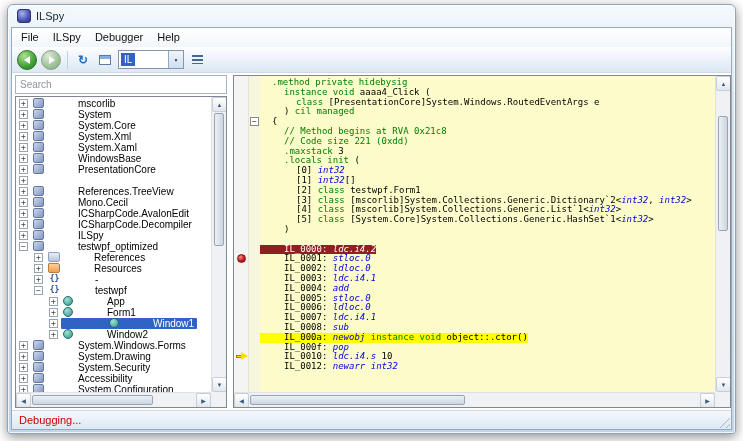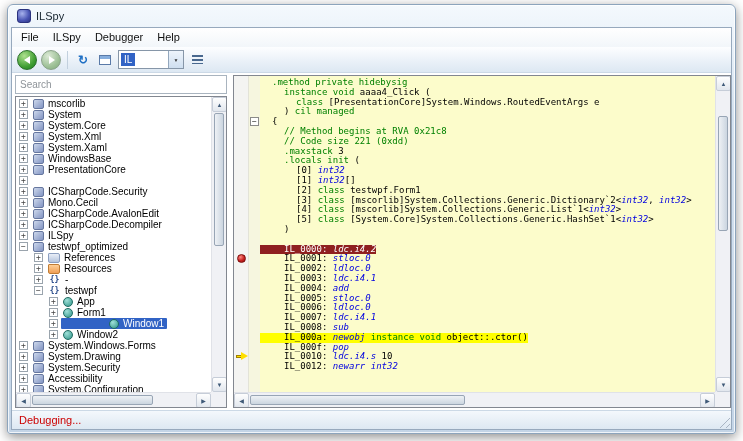--- a/index.html
+++ b/index.html
@@ -50,21 +50,21 @@
   .search-box{height:19px;flex:none;border:1px solid #a9b4bf;background:#fff;margin-bottom:2px;display:flex;align-items:center;}
   .search-box input{border:0;outline:0;width:100%;font:10px "Liberation Sans",sans-serif;padding:2px 4px;color:#333;background:transparent;}
   .search-box input::placeholder{color:#8e9499;}
 
   .tree-wrap{flex:1;border:1px solid #828790;position:relative;background:#fff;overflow:hidden;min-height:0;}
   .tree-rows{position:absolute;left:0;top:0;right:15px;bottom:15px;overflow:hidden;padding-top:1px;
     font-size:10px;color:#000;}
   .trow{height:11px;display:flex;align-items:center;white-space:nowrap;}
   .exp{width:9px;height:9px;flex:none;border:1px solid #9aa4ad;background:#fff;
     font:8px/7px "DejaVu Sans Mono",monospace;text-align:center;color:#444;margin-right:3px;}
-  .selwrap{display:flex;align-items:flex-end;height:11px;padding:0 2px;border-radius:1px;}
+  .selwrap{display:flex;align-items:flex-start;height:11px;padding:0 2px;border-radius:1px;gap:30px;}
   .trow.sel .selwrap{background:var(--sel-bg,#3163c5);padding-left:48px;}
   .trow.sel .tlabel{color:#fff;}
   .ticon{width:11px;height:10px;margin-right:3px;flex:none;}
   .ticon.assembly{background:linear-gradient(135deg,#cdd8ec,#8294c2);border:1px solid #66779f;border-radius:2px;}
   .ticon.references{background:linear-gradient(#e9eef7,#b5c4dd);border:1px solid #8c9fc0;border-radius:1px 2px 2px 2px;width:12px;}
   .ticon.folder{background:linear-gradient(#ffcf96,#ef9f56);border:1px solid #c07c34;border-radius:1px 2px 2px 2px;width:12px;}
   .ticon.class{background:radial-gradient(circle at 35% 30%,#9fe0d8,#2f9488);border:1px solid #1f6c62;border-radius:5px;width:10px;}
   .ticon.namespace{background:none;border:none;width:13px;color:#2b4d8c;
     font:bold 8px/10px "DejaVu Sans Mono",monospace;text-align:center;}
   .tlabel{padding:0 1px;}
@@ -216,21 +216,21 @@
                   <span class="tlabel">PresentationCore</span>
                 </span>
               </div>
               <div class="trow" style="padding-left: 3px;">
                 <span class="exp">+</span>
               </div>
               <div class="trow" style="padding-left: 3px;">
                 <span class="exp">+</span>
                 <span class="selwrap">
                   <span class="ticon assembly"></span>
-                  <span class="tlabel">ICSharpCode.Security</span>
+                  <span class="tlabel">References.TreeView</span>
                 </span>
               </div>
               <div class="trow" style="padding-left: 3px;">
                 <span class="exp">+</span>
                 <span class="selwrap">
                   <span class="ticon assembly"></span>
                   <span class="tlabel">Mono.Cecil</span>
                 </span>
               </div>
               <div class="trow" style="padding-left: 3px;">

